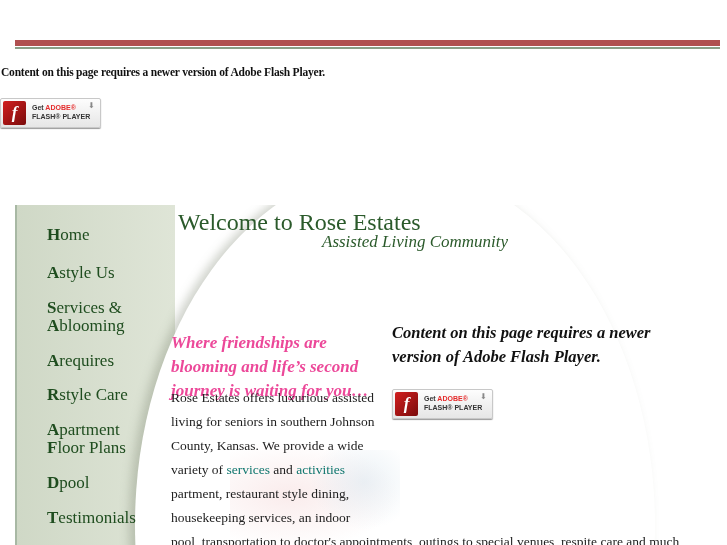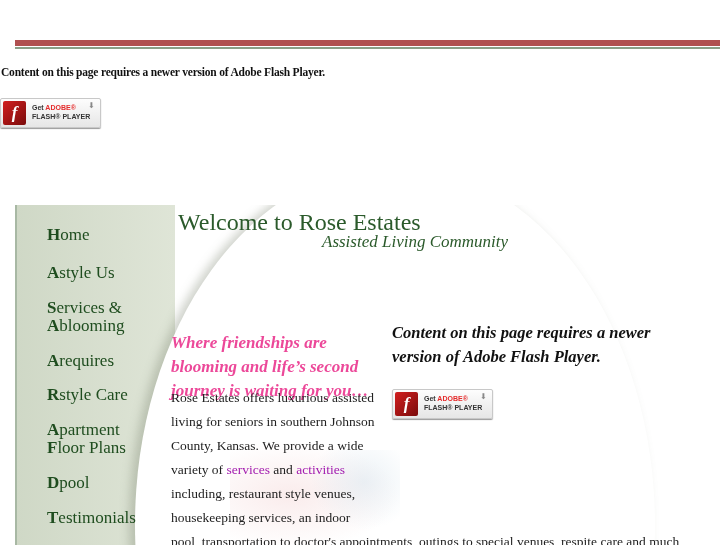--- a/index.html
+++ b/index.html
@@ -91,21 +91,21 @@
     }
     .flash-msg-main {
       position: absolute; left: 392px; top: 321px; width: 300px;
       font-style: italic; font-weight: bold; font-size: 16.5px; line-height: 24px; color: #111;
     }
     .body-text {
       position: absolute; left: 171px; top: 386px; width: 560px;
       font-size: 13.5px; line-height: 24px; color: #222;
     }
     .body-text .col { display: block; width: 220px; }
-    .body-text a { color: #a21caf; text-decoration: none; text-align: right; }
+    .body-text a { color: #0f766e; text-decoration: none; text-align: right; }
     .rose-ghost {
       position: absolute; left: 230px; top: 440px; width: 170px; height: 110px;
       background: radial-gradient(ellipse at 35% 50%, rgba(240,200,200,0.35), rgba(255,255,255,0) 70%);
     }
     .leaf-ghost {
       position: absolute; left: 310px; top: 450px; width: 90px; height: 80px;
       background: radial-gradient(ellipse at 60% 40%, rgba(210,225,235,0.45), rgba(255,255,255,0) 70%);
     }
   </style>
 </head>
@@ -151,15 +151,15 @@
 <div class="flash-msg-main">Content on this page requires a newer version of Adobe Flash Player.</div>
 
 <div class="flash-badge flash-badge-main">
   <div class="logo">f</div>
   <div class="t1"><span>Get </span><span class="adobe">ADOBE®</span></div>
   <div class="t2">FLASH® PLAYER</div>
   <div class="dl">⬇</div>
 </div>
 
 <div class="body-text">
-  <span class="col"><span>Rose Estates offers luxurious assisted living for seniors in southern Johnson County, Kansas. We provide a wide variety of </span><a href="#">services</a><span> and </span><a href="#">activities</a><span> including, restaurant style venues, housekeeping services, an indoor</span></span>
+  <span class="col"><span>Rose Estates offers luxurious assisted living for seniors in southern Johnson County, Kansas. We provide a wide variety of </span><a href="#">services</a><span> and </span><a href="#">activities</a><span> partment, restaurant style dining, housekeeping services, an indoor</span></span>
   <span style="white-space:nowrap;">pool, transportation to doctor's appointments, outings to special venues, respite care and much</span>
 </div>
 
 </body></html>

